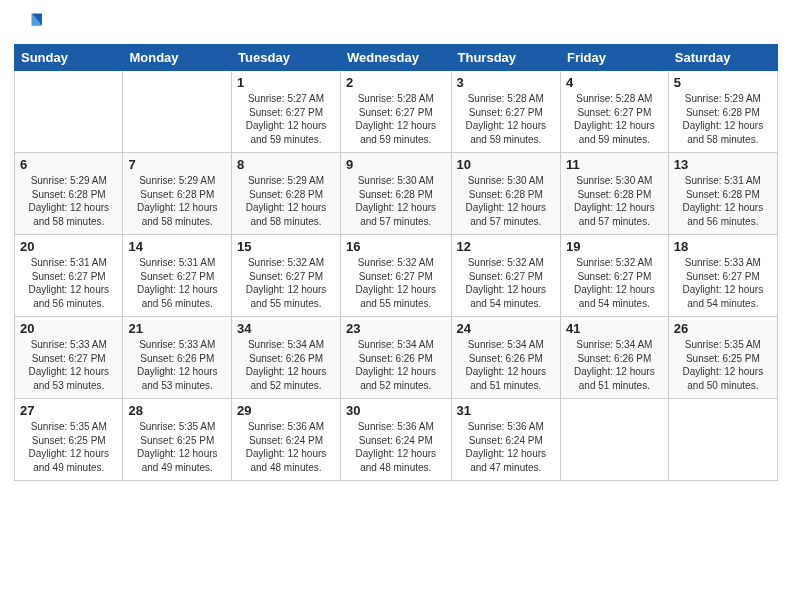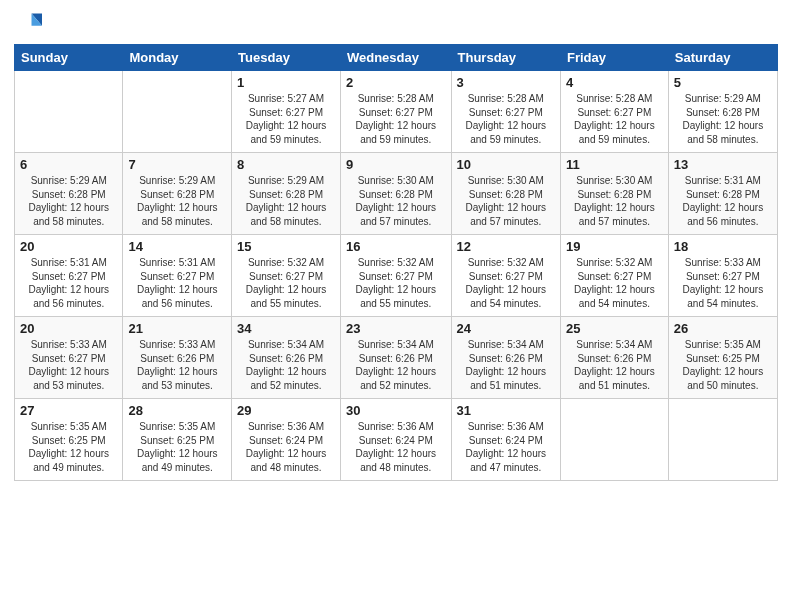--- a/index.html
+++ b/index.html
@@ -306,21 +306,21 @@
 and 52 minutes.</div>
           </td>
           <td>
             <span class="day-num">24</span>
             <div class="day-info" style="white-space: pre-line;">Sunrise: 5:34 AM
 Sunset: 6:26 PM
 Daylight: 12 hours
 and 51 minutes.</div>
           </td>
           <td>
-            <span class="day-num">25</span>
+            <span class="day-num">41</span>
             <div class="day-info" style="white-space: pre-line;">Sunrise: 5:34 AM
 Sunset: 6:26 PM
 Daylight: 12 hours
 and 51 minutes.</div>
           </td>
           <td>
             <span class="day-num">26</span>
             <div class="day-info" style="white-space: pre-line;">Sunrise: 5:35 AM
 Sunset: 6:25 PM
 Daylight: 12 hours

